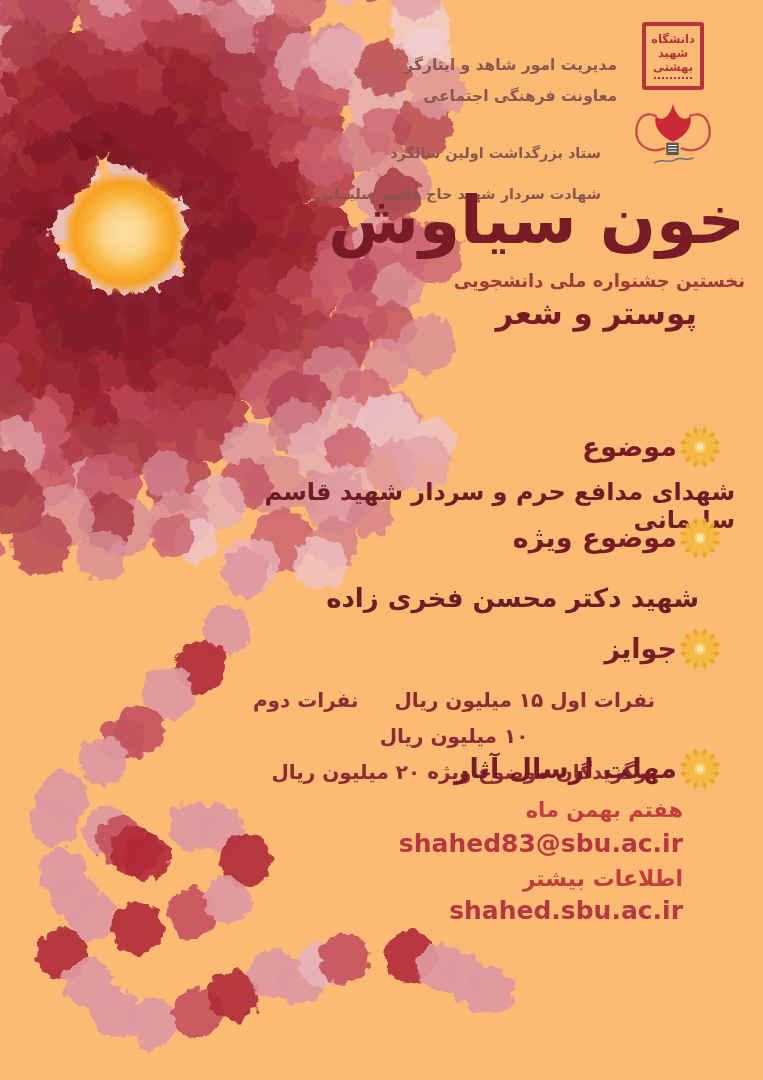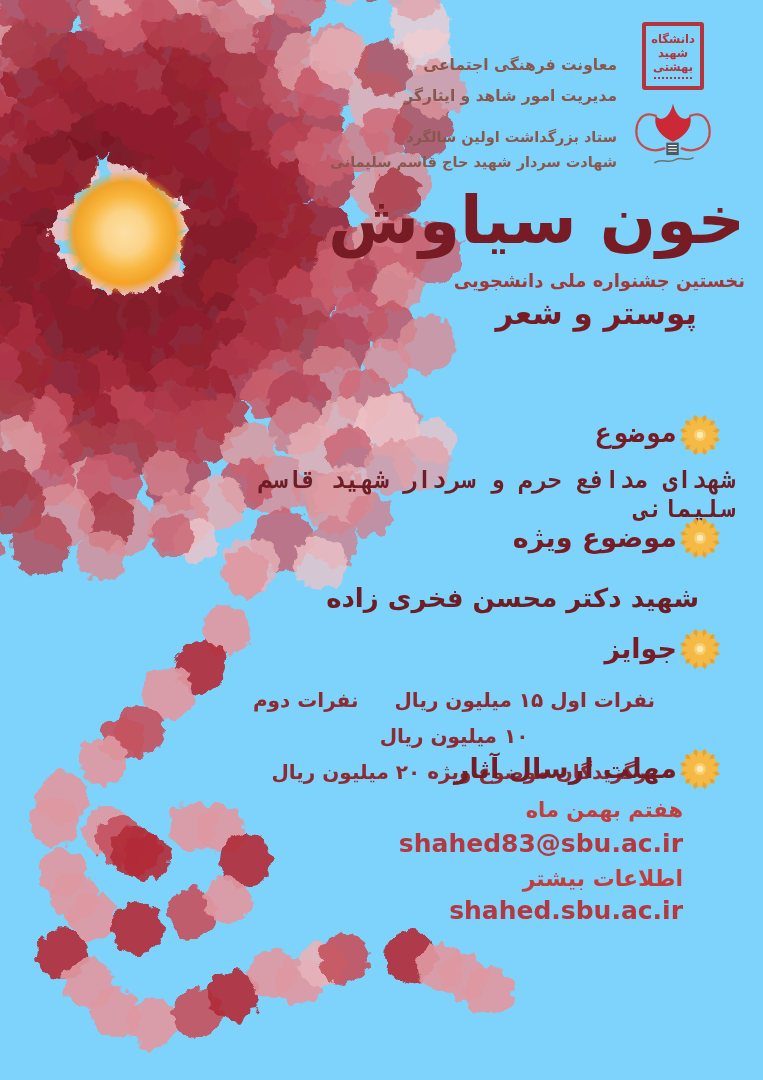--- a/index.html
+++ b/index.html
@@ -1,54 +1,54 @@
 <!DOCTYPE html>
 <html lang="fa" style="--maroon: #771b24; --body-maroon: #6e1d24; --subtitle-red: #a03a3a; --prize-red: #8d2a33; --accent-red: #c23e3e; --link-red: #b5373f; --header-brown: #8a574e; --stamp-red: #b5333a; --tulip-red: #cc2936; --gold: #f2a92e; --gold-light: #fce9b8; --blob-dark: #851b2a; --blob-light: #e7b2b8; --sun-core: #fcdfa6;"><head>
 <meta charset="utf-8">
 <style>
   html,body{margin:0;padding:0;background:#fff;}
   .poster{
-    position:relative;width:763px;height:1080px;overflow:hidden;background:#7dd3fc;
+    position:relative;width:763px;height:1080px;overflow:hidden;background:#fdba74;
     font-family:"DejaVu Sans", sans-serif;direction:rtl;
   }
   #bg-art{position:absolute;inset:0;z-index:1;}
   .layer{position:absolute;z-index:2;}
 
   
   .top-header{top:22px;right:46px;display:flex;gap:12px;}
   .header-logos{display:flex;flex-direction:column;align-items:center;width:88px;}
   .stamp{
     width:54px;height:60px;border:4px solid var(--stamp-red,#b5333a);border-radius:3px;
     display:flex;flex-direction:column;align-items:center;justify-content:center;
     color:var(--stamp-red,#b5333a);font-weight:700;font-size:11.5px;line-height:1.2;text-align:center;
   }
   .stamp-dots{width:70%;border-bottom:2px dotted var(--stamp-red,#b5333a);margin-top:2px;}
   .tulip{width:86px;height:78px;margin-top:6px;}
   .header-text{padding-top:28px;text-align:right;}
   .dept-line{margin:0;font-size:15.5px;font-weight:600;color:var(--header-brown,#8a574e);line-height:2.0;}
   .header-gap{height:13px;}
-  .committee-line{margin:0;font-size:14.5px;font-weight:600;color:var(--header-brown,#8a574e);line-height:1.75;}
+  .committee-line{margin:16px;font-size:14.5px;font-weight:600;color:var(--header-brown,#8a574e);line-height:1.75;}
 
   
   .title-block{top:178px;right:18px;width:380px;}
   .main-title{
     margin:0;font-size:66px;font-weight:700;color:var(--maroon,#771b24);
     text-align:right;white-space:nowrap;line-height:1.3;letter-spacing:-1px;
   }
   .festival-line{margin:6px 0 0 0;font-size:18px;font-weight:600;color:var(--subtitle-red,#a03a3a);
     text-align:right;white-space:nowrap;}
   .medium-line{margin:4px 0 0 0;font-size:31px;font-weight:700;color:var(--maroon,#771b24);
     text-align:right;padding-left:0;padding-right:48px;white-space:nowrap;}
 
   
   .sec{position:absolute;right:28px;width:492px;z-index:2;}
   .sec-head{display:flex;align-items:center;padding-right:14px;gap:2px;}
   .flower{width:42px;height:42px;flex:0 0 auto;}
   .sec-label{font-size:27px;font-weight:700;color:var(--maroon,#771b24);line-height:1.2;}
-  .sec1{top:414px;font-family:Liberation Mono, monospace;} .sec2{top:517px;} .sec3{top:628px;} .sec4{top:748px;}
+  .sec1{top:426px;} .sec2{top:517px;} .sec3{top:628px;} .sec4{top:748px;}
   .sec1 .sec-body{margin-top:10px;text-align:right;font-size:24px;font-weight:700;color:var(--body-maroon,#6e1d24);}
   .sec2 .sec-body{margin-top:24px;text-align:right;padding-right:36px;font-size:26px;font-weight:700;color:var(--body-maroon,#6e1d24);}
   .prize-line1{margin-top:12px;text-align:center;padding-right:70px;font-size:20px;font-weight:600;color:var(--prize-red,#8d2a33);line-height:1.8;}
   .prize-spacer{display:inline-block;width:36px;}
   .prize-line2{text-align:right;padding-right:80px;font-size:20px;font-weight:700;color:var(--prize-red,#8d2a33);line-height:1.8;}
   .sec4 .sub{text-align:right;padding-right:52px;}
   .deadline-date{font-size:21px;font-weight:700;color:var(--accent-red,#c23e3e);margin-top:8px;}
   .email-line{font-size:25px;font-weight:600;margin-top:7px;}
   .info-line{font-size:22px;font-weight:700;color:var(--accent-red,#c23e3e);margin-top:8px;}
   .site-line{font-size:25px;font-weight:600;margin-top:5px;}
@@ -385,22 +385,22 @@
         <path d="M27,19 C13,13 5,25 7,40 C10,53 24,58 36,53" fill="none" stroke="#c84b4b" stroke-width="2.4" stroke-linecap="round"></path>
         <path d="M63,19 C77,13 85,25 83,40 C80,53 66,58 54,53" fill="none" stroke="#c84b4b" stroke-width="2.4" stroke-linecap="round"></path>
         <g>
           <rect x="38" y="47" width="13" height="13" fill="#4a4a4a" opacity="0.9"></rect>
           <path d="M40,50 h9 M40,53 h9 M40,56 h9" stroke="#fff" stroke-width="1"></path>
           <path d="M26,68 C33,63 40,69 47,65 C54,61 60,67 66,63" fill="none" stroke="#6f6f6f" stroke-width="1.6" stroke-linecap="round"></path>
         </g>
       </svg>
     </div>
     <div class="header-text">
+      <p class="dept-line">مدیریت امور شاهد و ایثارگر</p>
       <p class="dept-line">معاونت فرهنگی اجتماعی</p>
-      <p class="dept-line">مدیریت امور شاهد و ایثارگر</p>
       <div class="header-gap"></div>
       <p class="committee-line">ستاد بزرگداشت اولین  سالگرد</p>
       <p class="committee-line">شهادت سردار شهید حاج قاسم سلیمانی</p>
     </div>
   </header>
 
   <section class="layer title-block">
     <h1 class="main-title">خون سیاوش</h1>
     <p class="festival-line">نخستین جشنواره ملی دانشجویی</p>
     <p class="medium-line">پوستر و شعر</p>

